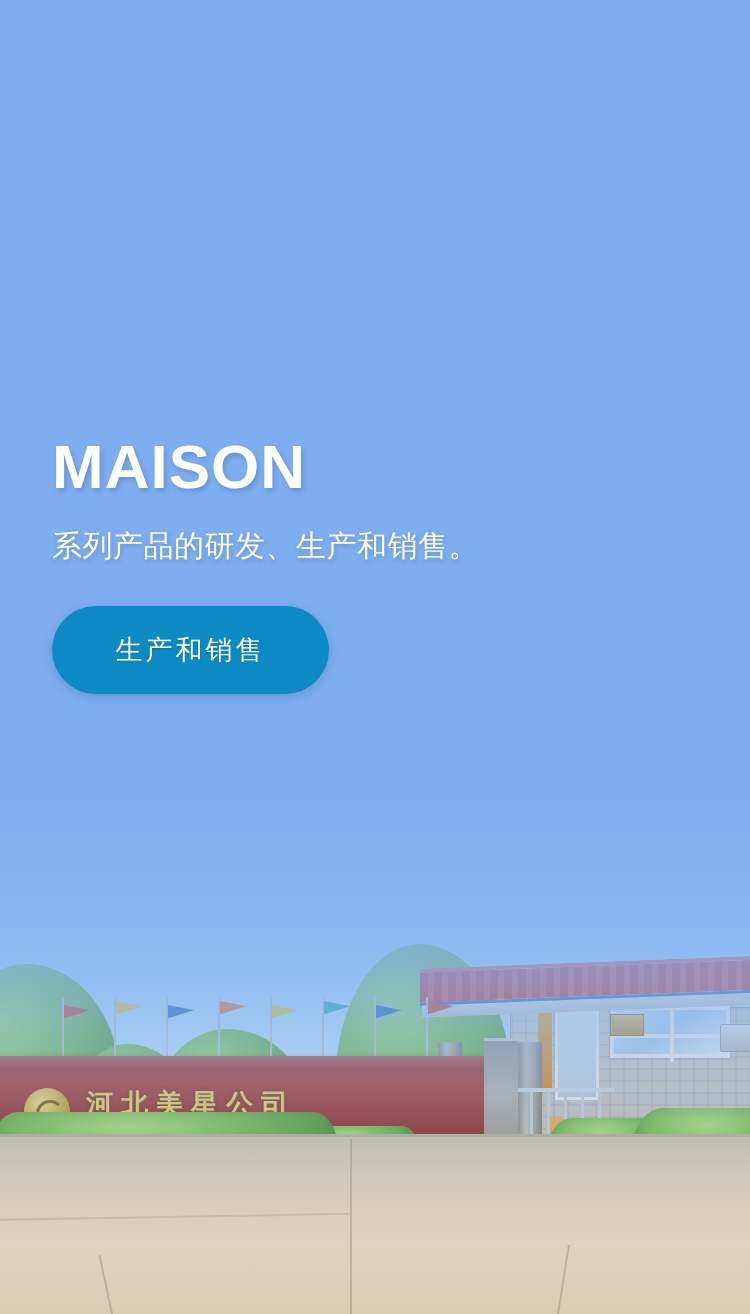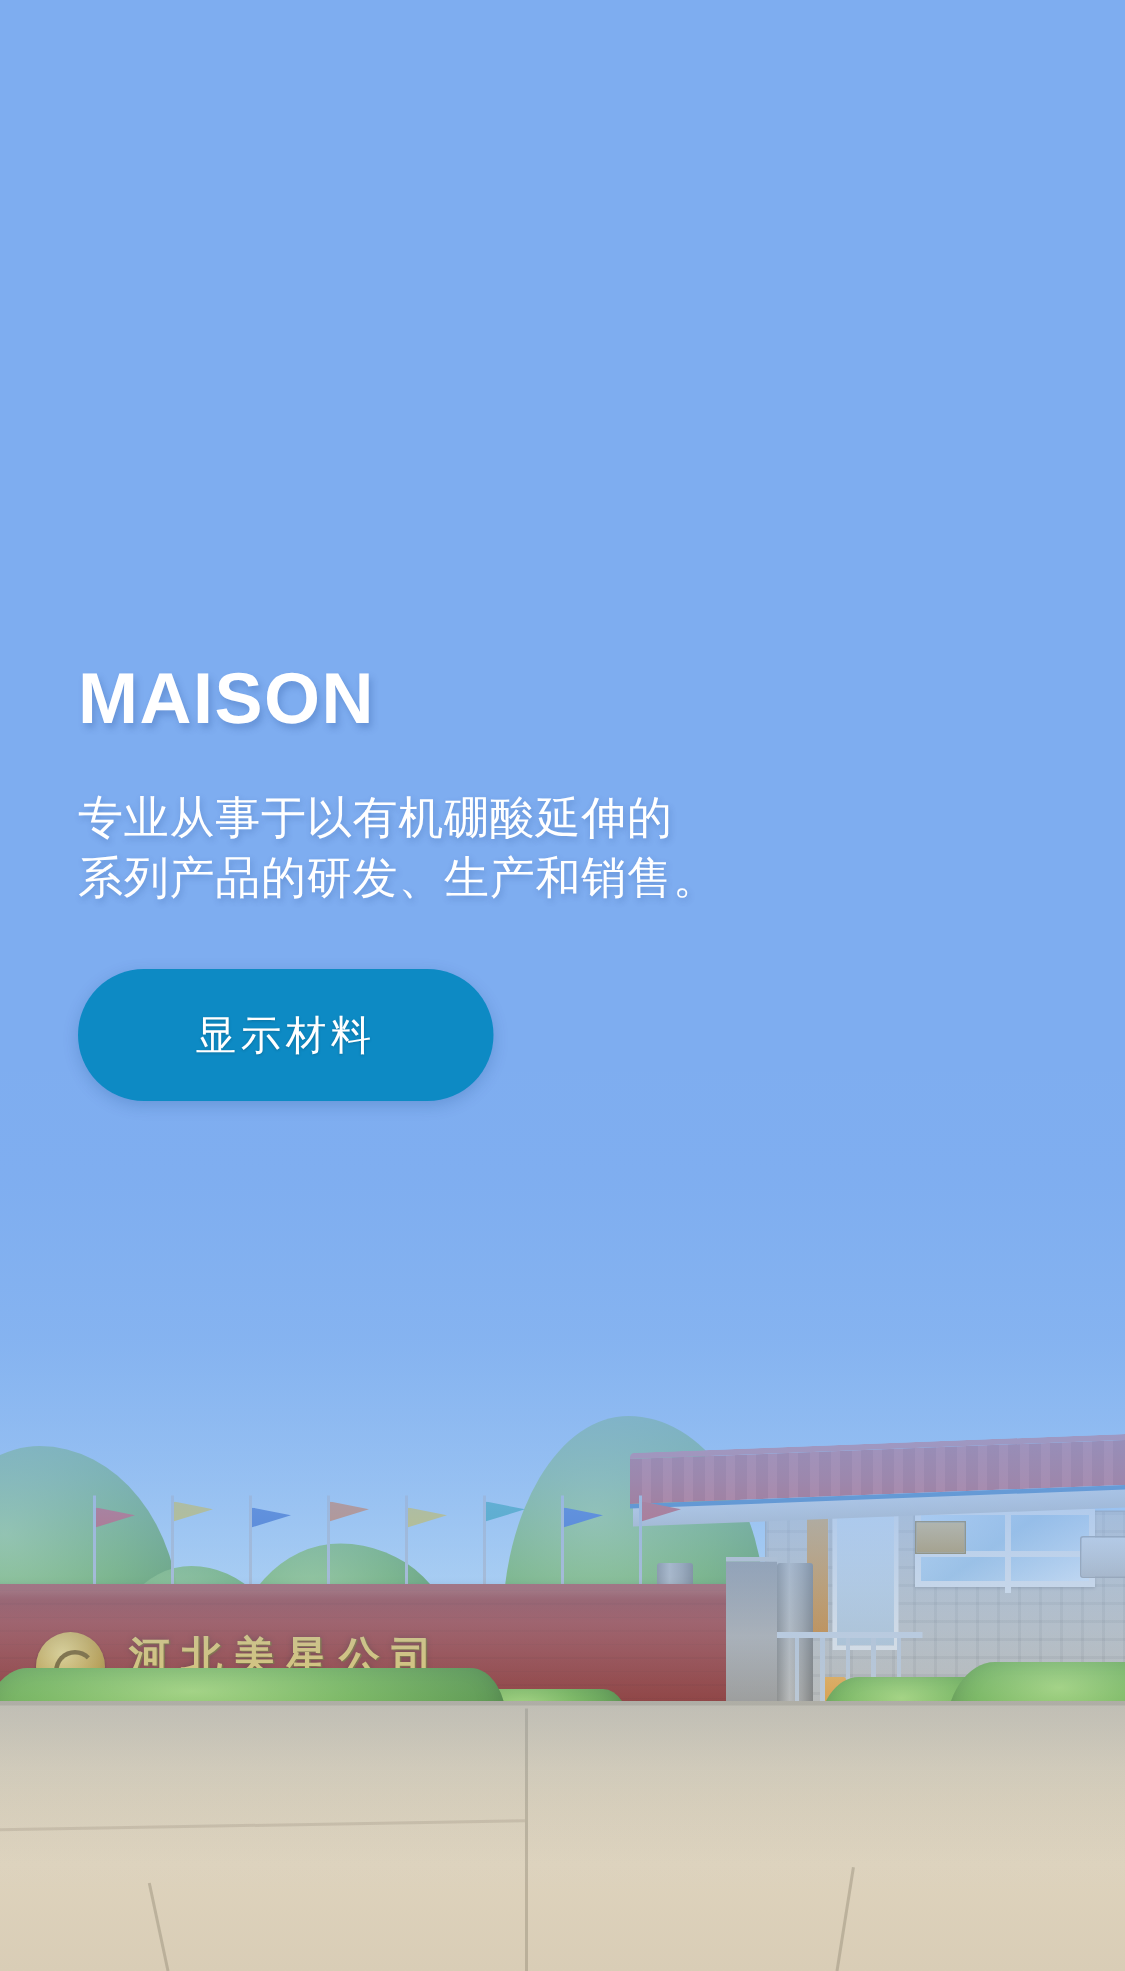--- a/index.html
+++ b/index.html
@@ -238,21 +238,21 @@
       rgba(165,202,244,.07) 91%,
       rgba(180,212,245,0) 96%);
     pointer-events:none;
   }
 
   
   .copy{
     position:absolute; left:52px; top:430px; z-index:5;
   }
   .brand{
-    font-size:48px;
+    font-size:62px;
     font-weight:bold;
     color:#ffffff;
     letter-spacing:1px;
     line-height:74px;
     text-shadow:2px 3px 5px rgba(40,80,150,.28);
   }
   .tagline{
     margin-top:22px;
     font-size:30px;
     line-height:40px;
@@ -362,20 +362,19 @@
       <div class="seam h1"></div>
     </div>
   </div>
 
   <div class="veil"></div>
 
   <div class="copy">
     <div class="brand">MAISON</div>
 
     <div class="tagline">
-      <div>专业从事于以有机硼酸延伸的</div>
       <div>系列产品的研发、生产和销售。</div>
     </div>
 
-    <button class="cta">显示材料</button>
+    <button class="cta">生产和销售</button>
   </div>
 
 </div>
 
 </body></html>

